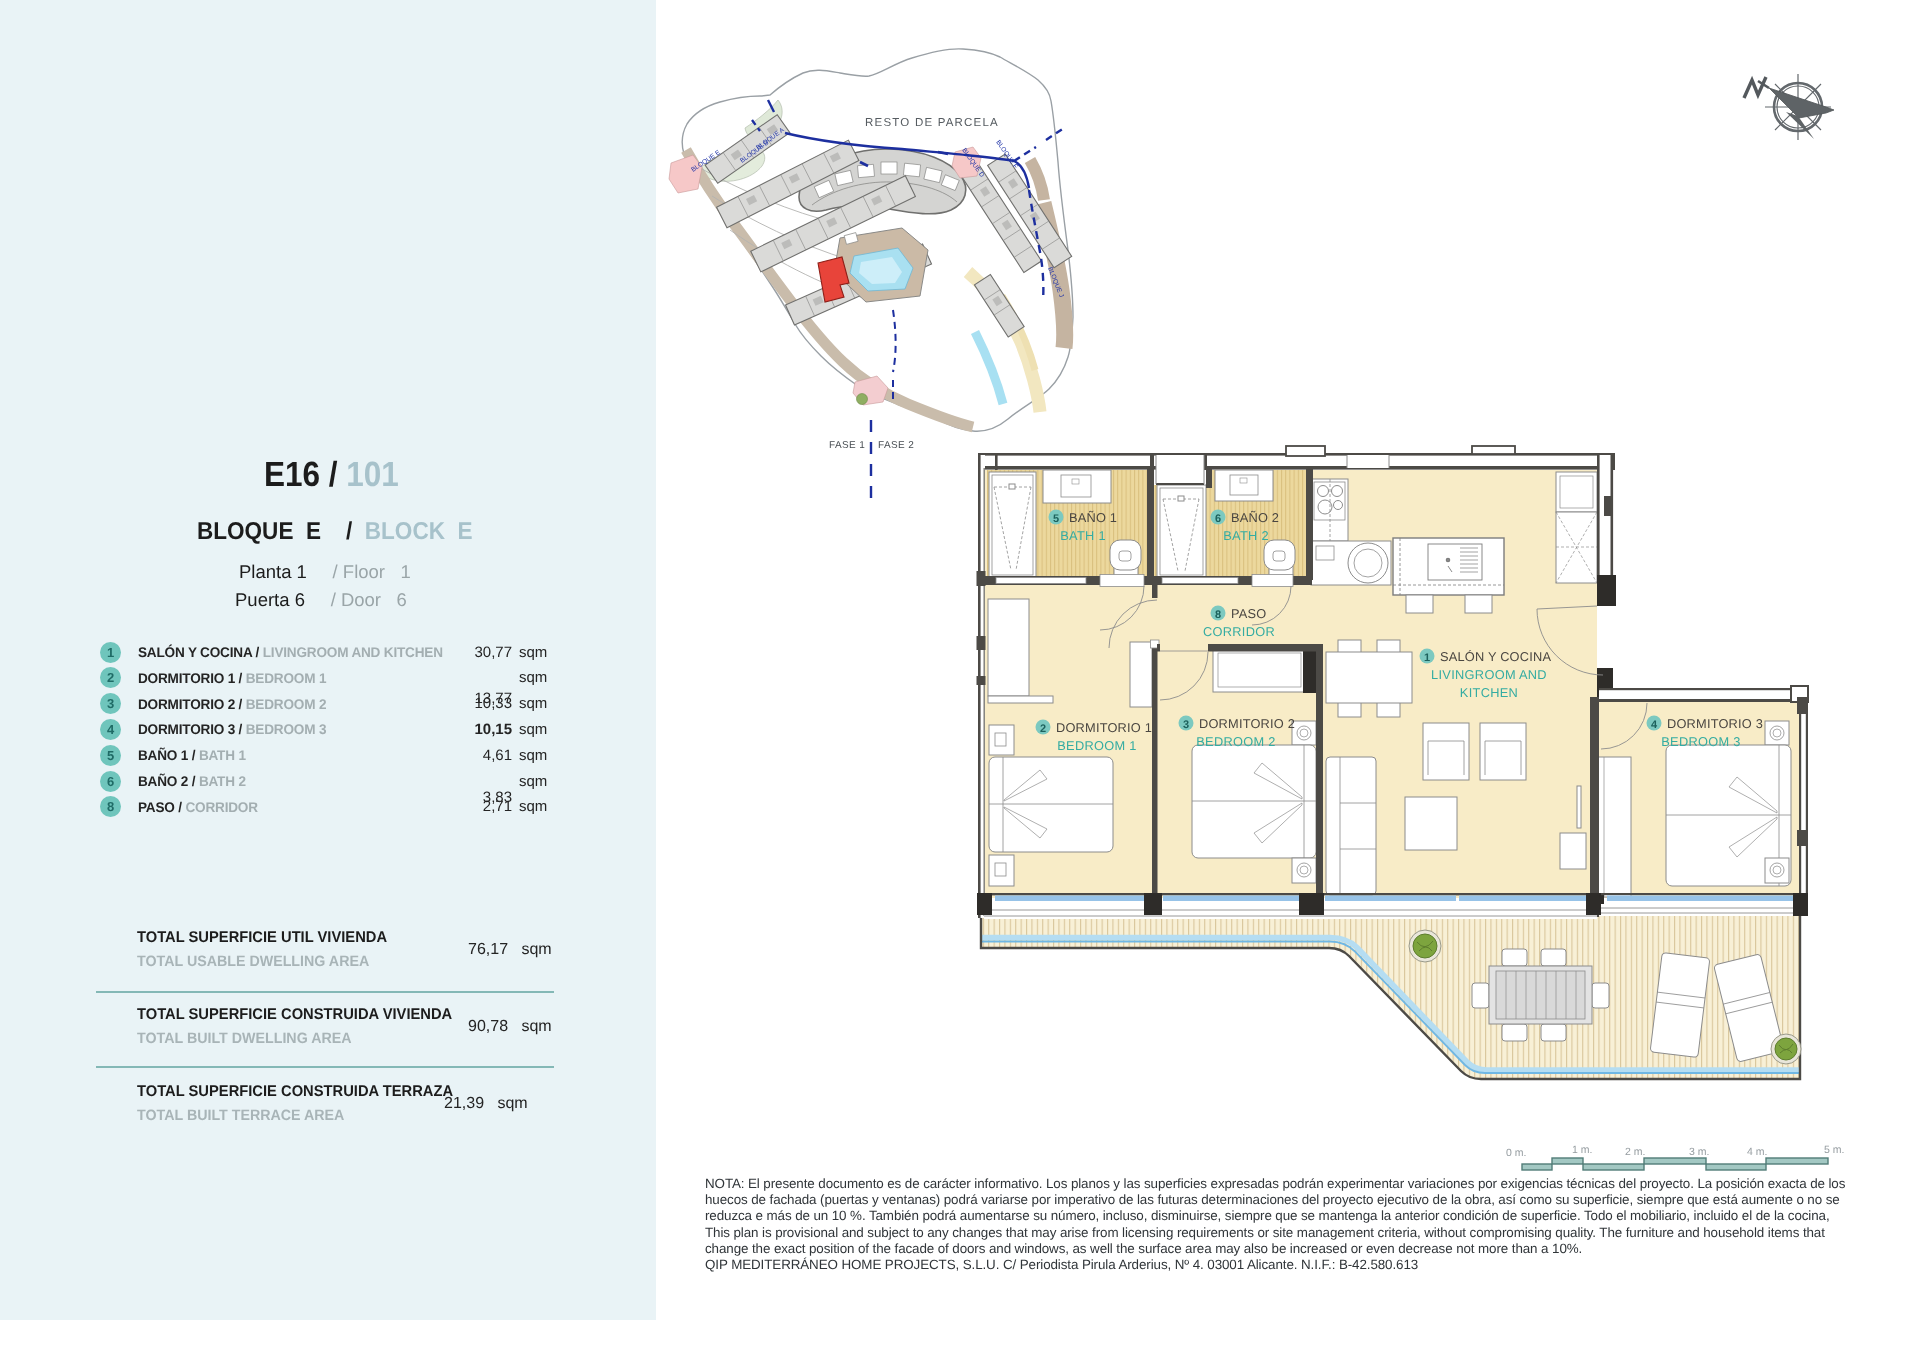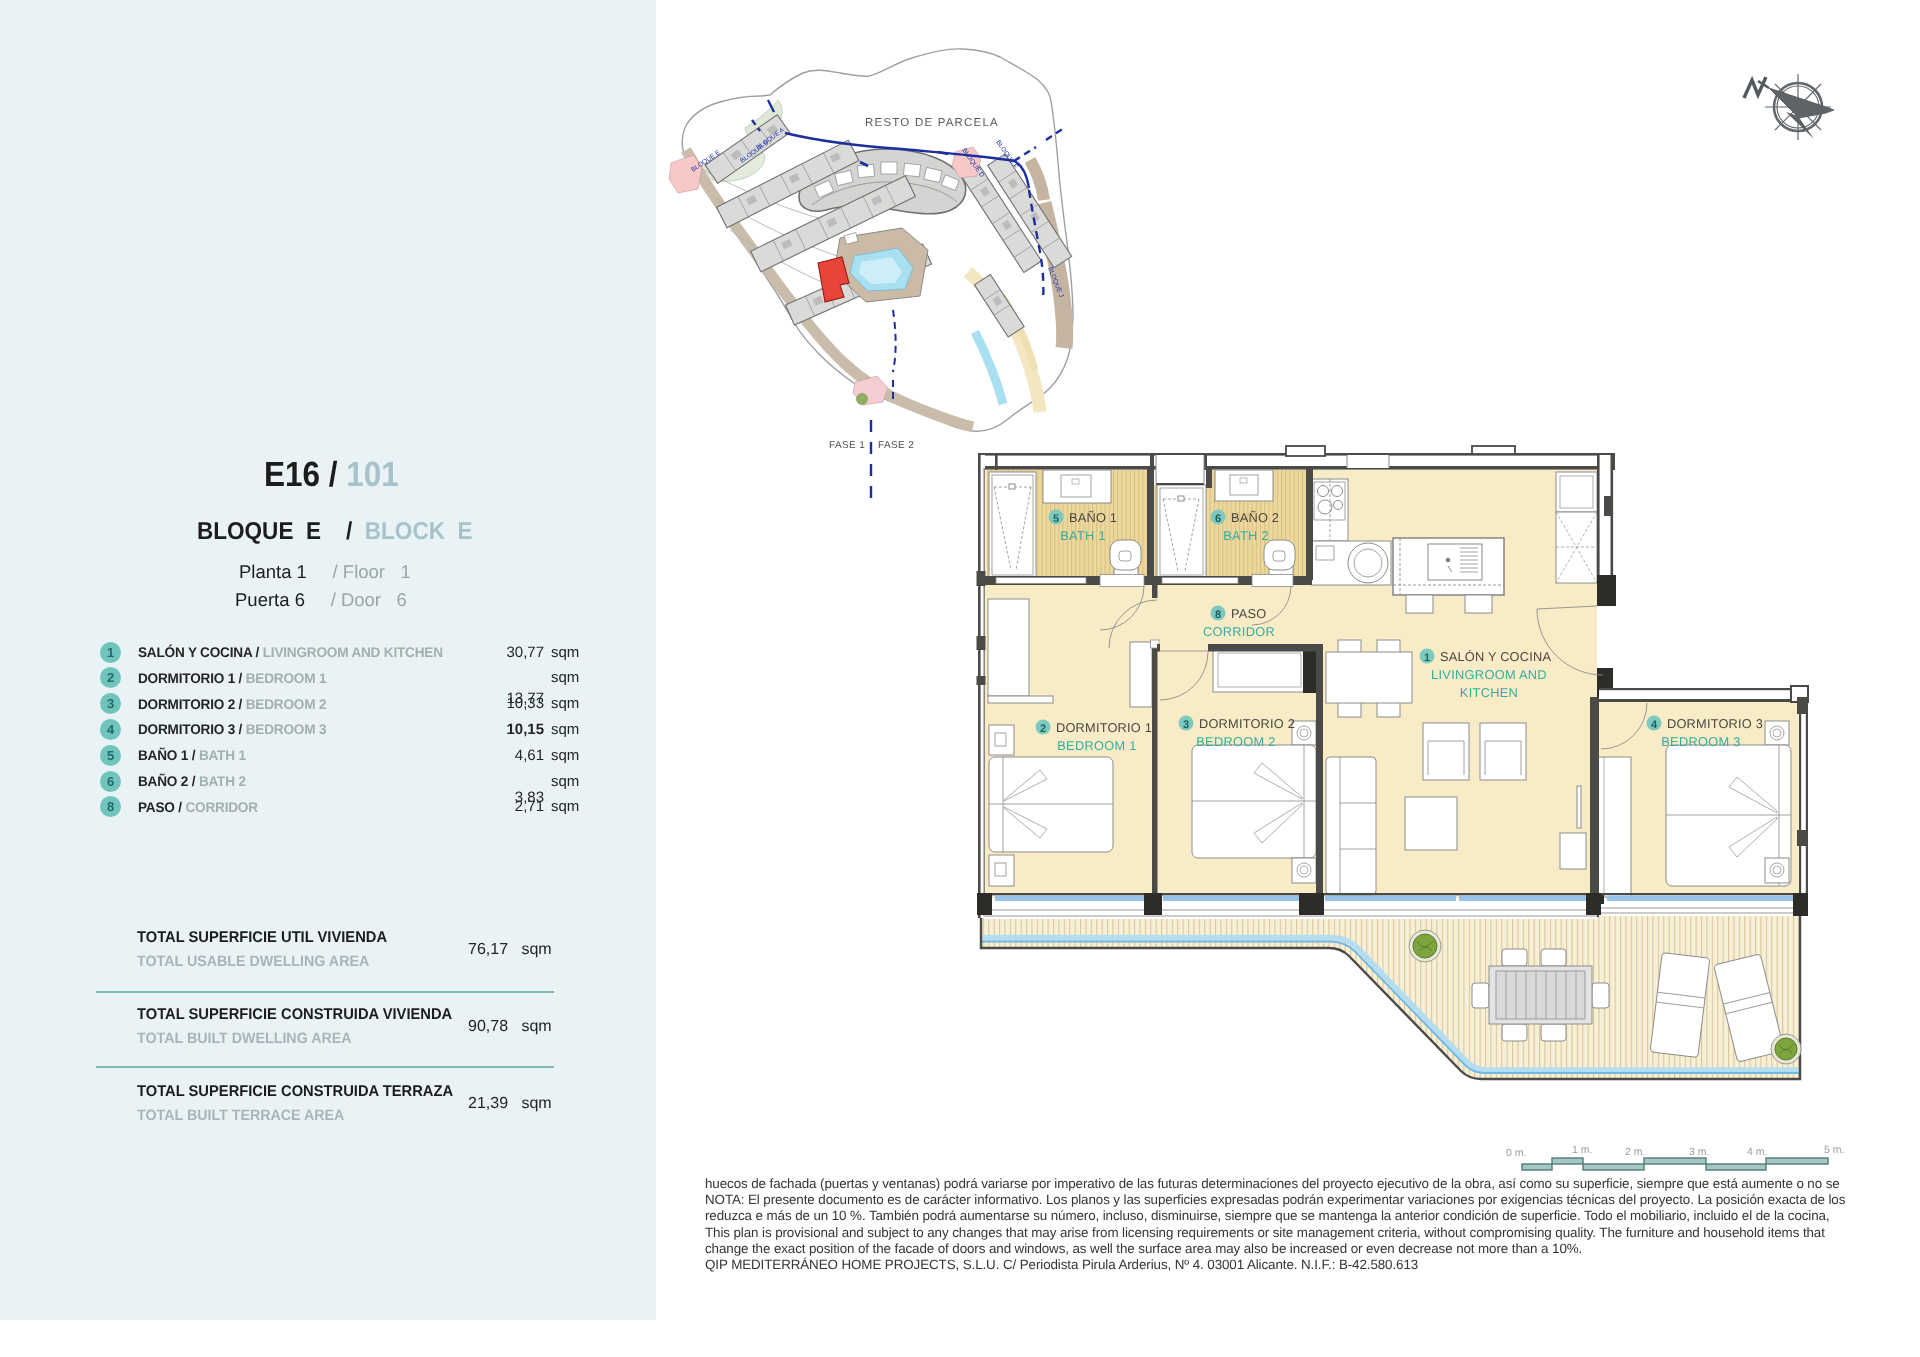--- a/index.html
+++ b/index.html
@@ -8,21 +8,21 @@
   .abs{position:absolute;}
   #panel{left:0;top:0;width:656px;height:1320px;background:#e9f3f6;}
   .blk{color:#1c1c1c;font-weight:bold;}
   .gry{color:#a7c2cb;}
   .g2{color:#9aa5a8;}
   .lgc{position:absolute;width:21px;height:21px;border-radius:50%;background:#6fc5bc;
        color:#1f6b66;font-size:13px;font-weight:bold;text-align:center;line-height:21px;}
   .lgl{position:absolute;font-size:14px;font-weight:bold;color:#242424;white-space:nowrap;
        letter-spacing:-0.2px;transform:scaleX(0.97);transform-origin:left center;}
   .lgl span{color:#a3aeb1;}
-  .lgv{position:absolute;font-size:15px;color:#242424;white-space:nowrap;padding-left:32px;}
+  .lgv{position:absolute;font-size:15px;color:#242424;white-space:nowrap;}
   .tot-t{position:absolute;font-size:15.5px;font-weight:bold;color:#1c1c1c;white-space:nowrap;
          transform:scaleX(0.95);transform-origin:left center;}
   .tot-s{position:absolute;font-size:15px;font-weight:bold;color:#a8b4b7;white-space:nowrap;
          transform:scaleX(0.95);transform-origin:left center;}
   .tot-v{position:absolute;font-size:16px;color:#242424;}
   .divid{position:absolute;left:96px;width:458px;height:2px;background:#84b8b6;}
   #disc{left:705px;top:1176px;width:1200px;font-size:13.4px;line-height:16.2px;color:#303539;}
   #disc div{white-space:nowrap;letter-spacing:-0.1px;}
 </style>
 </head>
@@ -76,21 +76,21 @@
 <div class="divid" style="top:991px;"></div>
 
 <div class="tot-t" style="left:137px;top:1006px;">TOTAL SUPERFICIE CONSTRUIDA VIVIENDA</div>
 <div class="tot-s" style="left:137px;top:1030px;">TOTAL BUILT DWELLING AREA</div>
 <div class="tot-v" style="left:468px;top:1018px;">90,78&nbsp;&nbsp;&nbsp;sqm</div>
 
 <div class="divid" style="top:1066px;"></div>
 
 <div class="tot-t" style="left:137px;top:1083px;">TOTAL SUPERFICIE CONSTRUIDA TERRAZA</div>
 <div class="tot-s" style="left:137px;top:1107px;">TOTAL BUILT TERRACE AREA</div>
-<div class="tot-v" style="left:468px;top:1095px;">21,39&nbsp;&nbsp;&nbsp;sqm</div>
+<div class="tot-v" style="left:444px;top:1095px;">21,39&nbsp;&nbsp;&nbsp;sqm</div>
 
 <svg class="abs" style="left:655px;top:40px;" width="440" height="470" viewBox="655 40 440 470">
 
 <path d="M770,95 C778,88 790,79 803,73 C815,68 828,71 840,73 C852,75 862,77 869,76 C880,74 895,63 912,58 C928,53 950,48 963,49 C978,50 990,52 1000,57 C1012,64 1028,72 1038,80 C1046,87 1050,94 1051,101 C1054,118 1056,140 1058,162 C1060,190 1064,220 1068,250 C1071,275 1073,300 1073,317 C1072,335 1071,348 1068,357 C1064,370 1058,380 1049,389 C1040,398 1024,406 1008,419 C996,429 984,432 973,431 C958,430 946,424 937,419 C922,412 908,408 897,404 C884,399 870,394 858,386 C845,377 832,367 821,356 C810,345 802,336 795,324 C788,312 780,298 772,286 C764,274 756,262 748,250 C740,238 731,225 723,213 C716,202 709,192 702,183 C695,174 688,166 684,154 C681,144 682,133 687,124 C694,113 706,106 720,102 C734,98 750,96 760,96 C764,96 767,95 770,95 Z" fill="#ffffff" stroke="#9aa0a5" stroke-width="1.4"></path>
 
 <path d="M745,128 C757,120 770,110 778,100 C786,110 782,124 770,133 C758,141 747,140 745,128 Z" fill="#dfe9d8" stroke="#aab4a2" stroke-width="0.6"></path>
 <path d="M700,168 C714,156 734,148 752,148 C764,148 768,157 762,166 C752,179 730,184 714,180 C703,177 698,173 700,168 Z" fill="#e3ecdc" stroke="#aab4a2" stroke-width="0.6"></path>
 
 <path d="M686,150 C700,175 716,200 734,224 C752,248 770,274 790,300 C808,324 824,344 843,362 C862,380 884,394 908,404 C930,413 952,422 973,427" fill="none" stroke="#c9bcab" stroke-width="11"></path>
 
@@ -637,19 +637,19 @@
   <rect x="1522" y="1164" width="30" height="6"></rect>
   <rect x="1552" y="1158" width="31" height="6"></rect>
   <rect x="1583" y="1164" width="61" height="6"></rect>
   <rect x="1644" y="1158" width="62" height="6"></rect>
   <rect x="1706" y="1164" width="60" height="6"></rect>
   <rect x="1766" y="1158" width="62" height="6"></rect>
  </g>
 </svg>
 
 <div id="disc" class="abs">
+<div>NOTA: El presente documento es de carácter informativo. Los planos y las superficies expresadas podrán experimentar variaciones por exigencias técnicas del proyecto. La posición exacta de los</div>
 <div>huecos de fachada (puertas y ventanas) podrá variarse por imperativo de las futuras determinaciones del proyecto ejecutivo de la obra, así como su superficie, siempre que está aumente o no se</div>
-<div>NOTA: El presente documento es de carácter informativo. Los planos y las superficies expresadas podrán experimentar variaciones por exigencias técnicas del proyecto. La posición exacta de los</div>
 <div>reduzca e más de un 10 %. También podrá aumentarse su número, incluso, disminuirse, siempre que se mantenga la anterior condición de superficie. Todo el mobiliario, incluido el de la cocina,</div>
 <div>This plan is provisional and subject to any changes that may arise from licensing requirements or site management criteria, without compromising quality. The furniture and household items that</div>
 <div>change the exact position of the facade of doors and windows, as well the surface area may also be increased or even decrease not more than a 10%.</div>
 <div>QIP MEDITERRÁNEO HOME PROJECTS, S.L.U. C/ Periodista Pirula Arderius, Nº 4. 03001 Alicante. N.I.F.: B-42.580.613</div>
 </div>
 
 </body></html>

